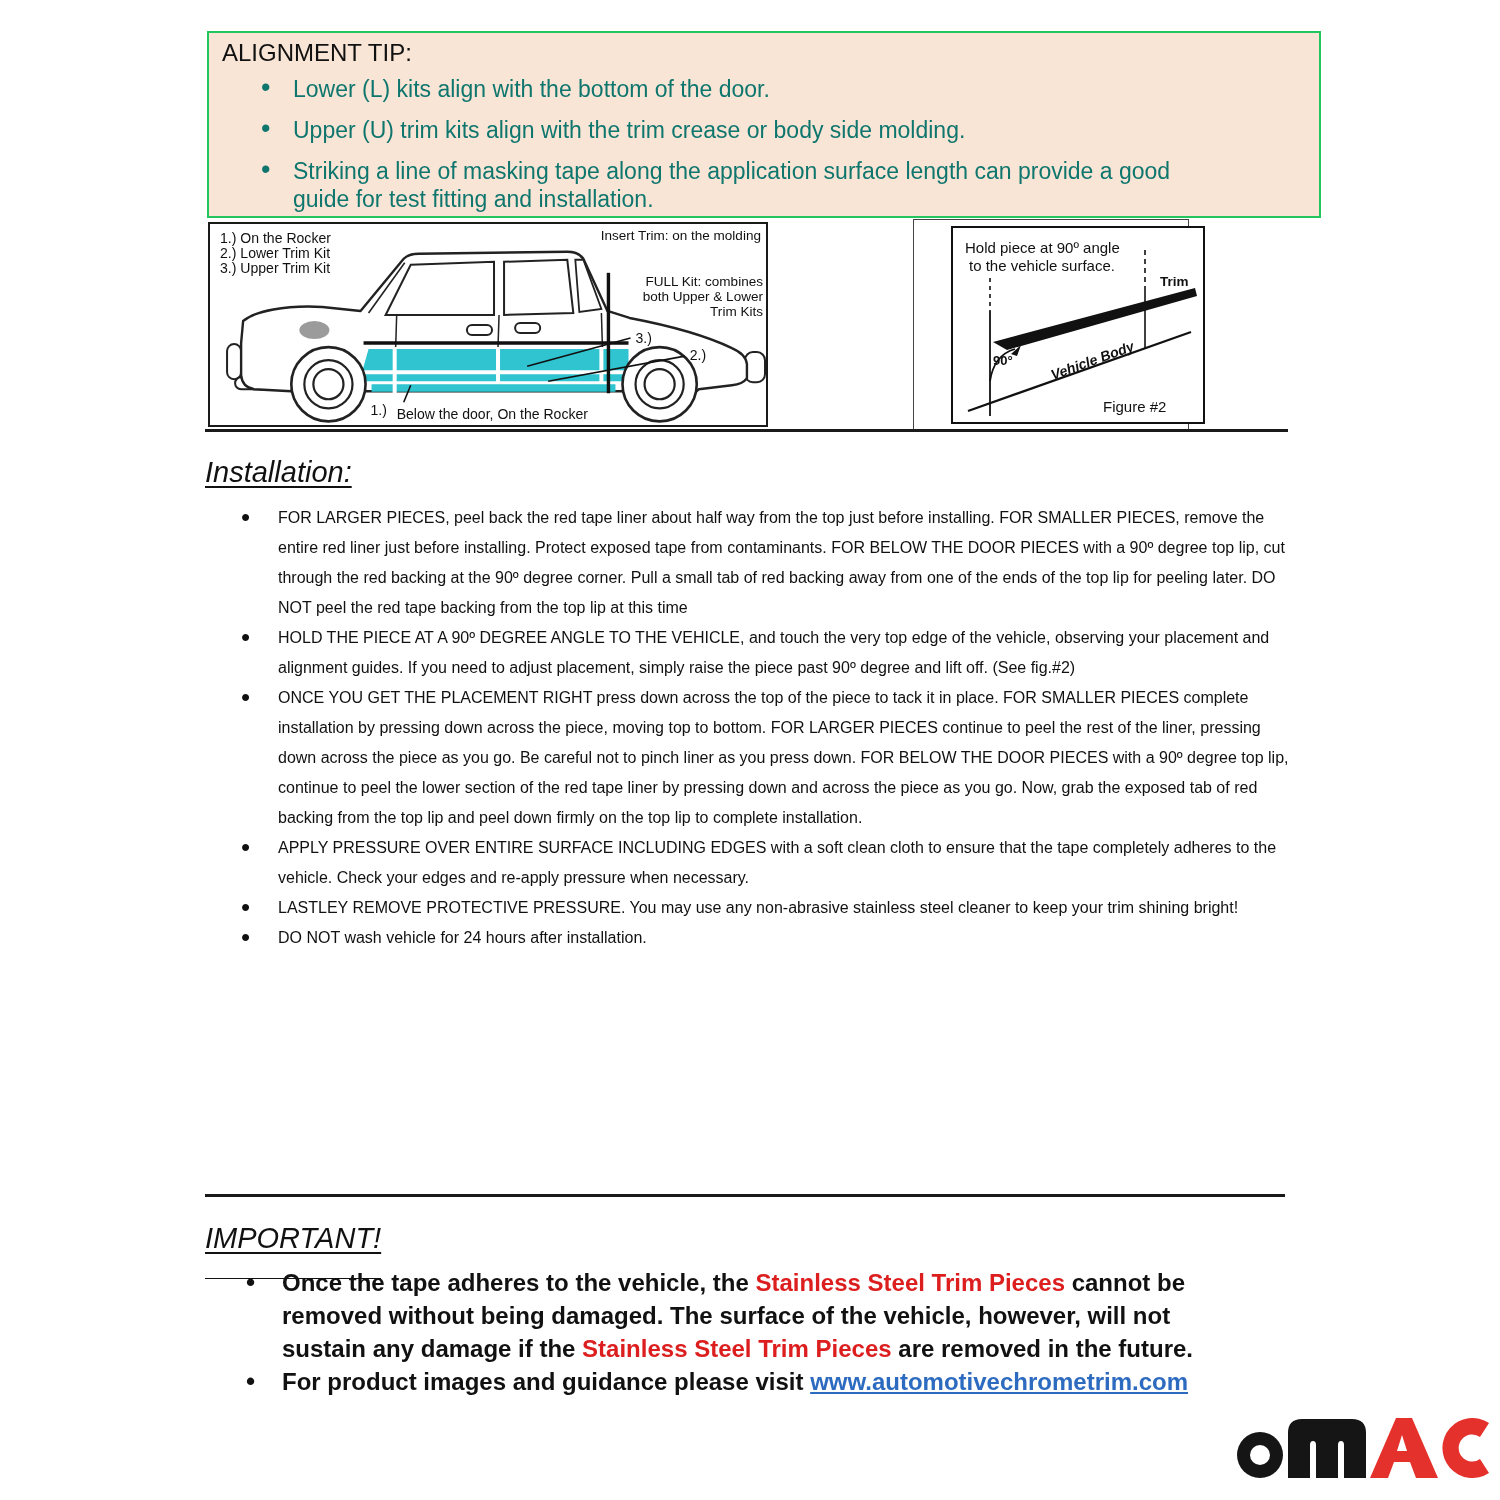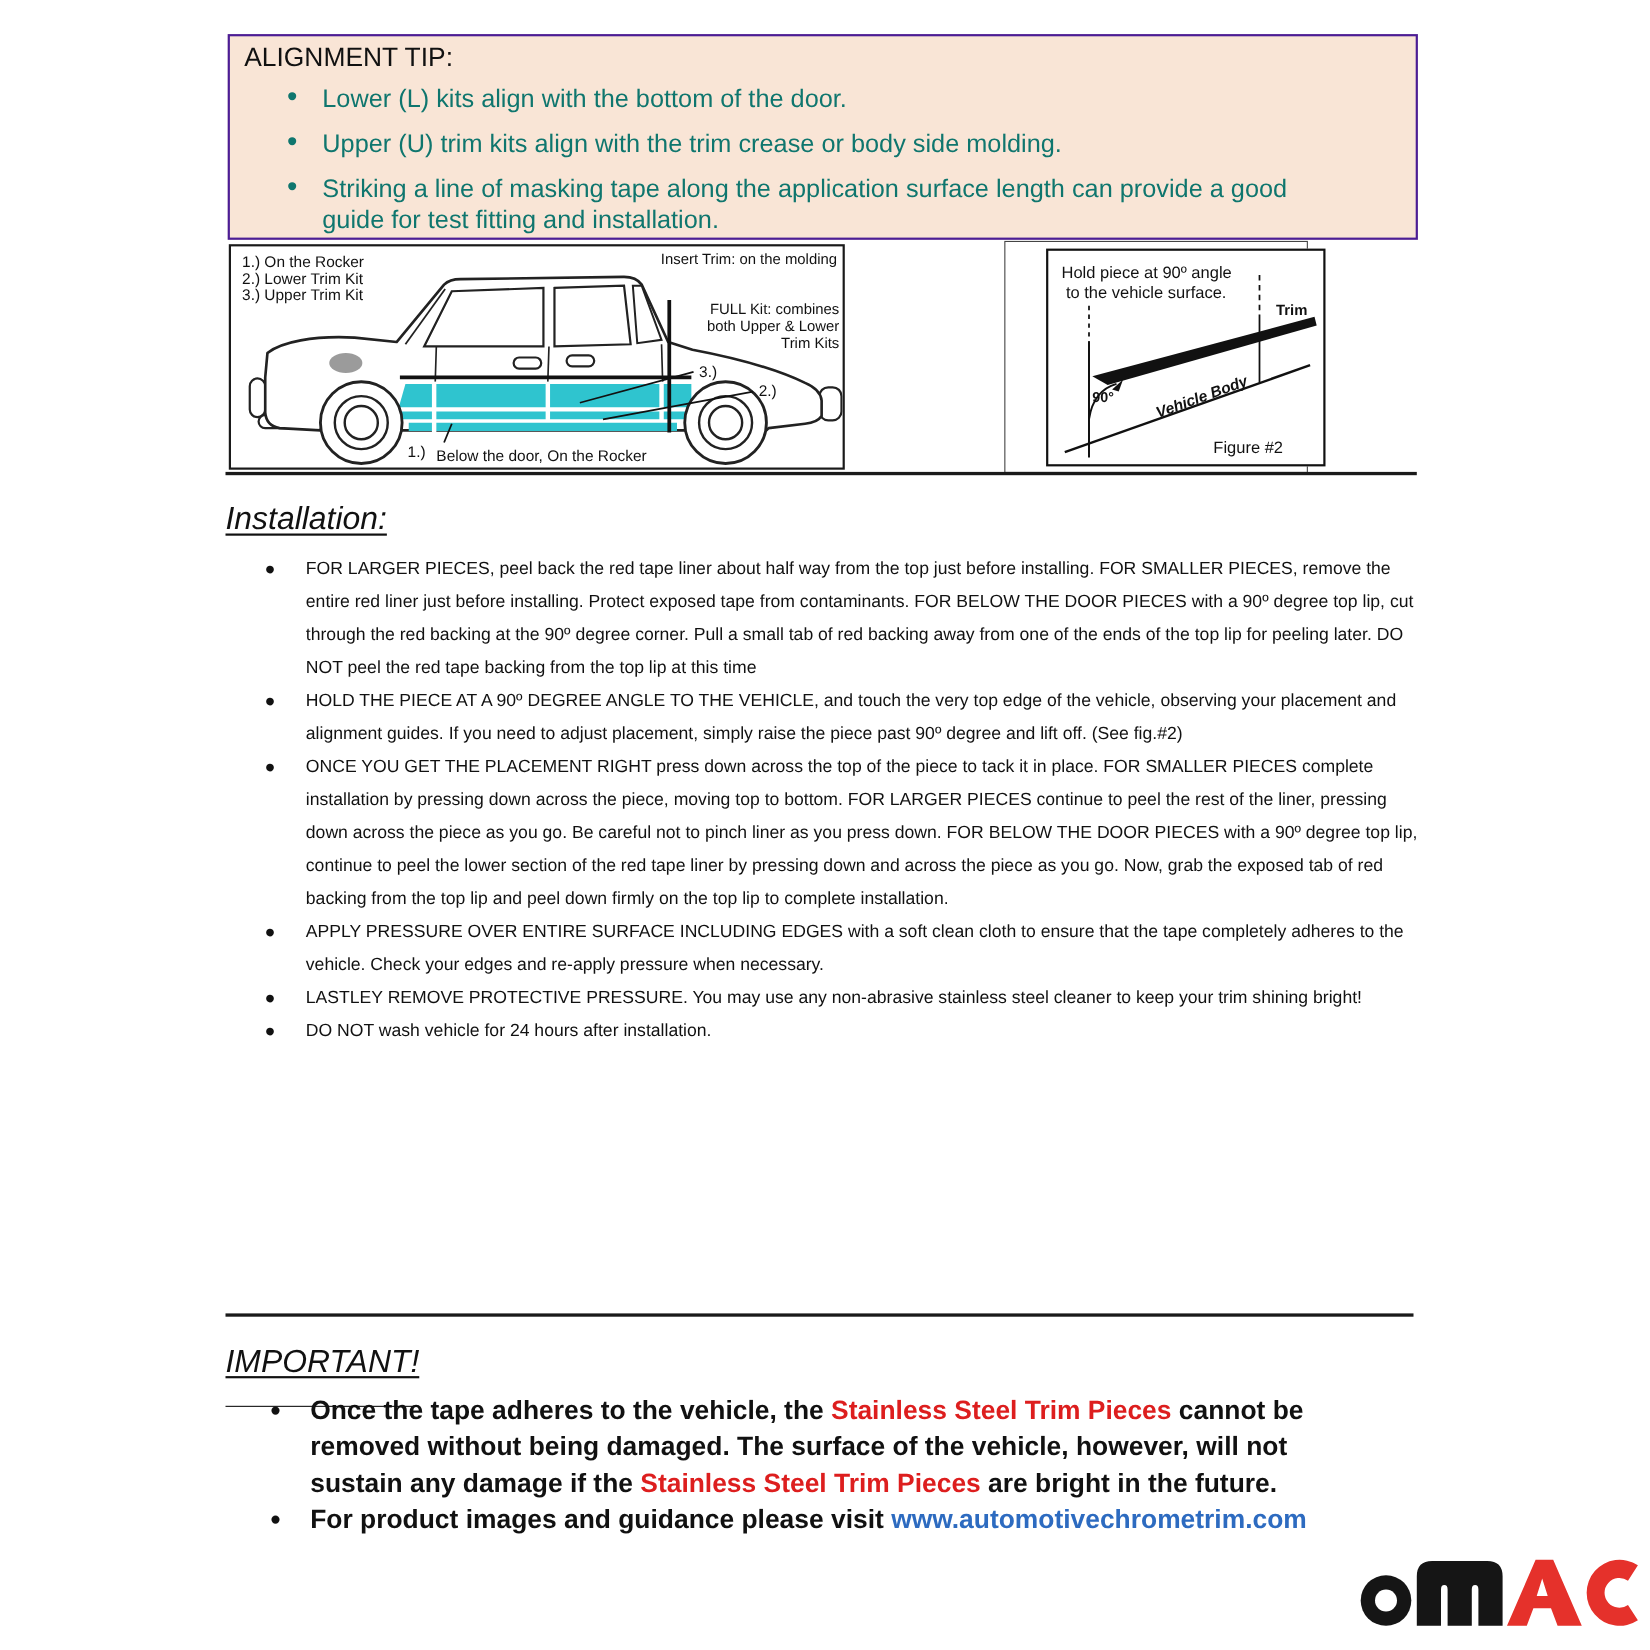--- a/index.html
+++ b/index.html
@@ -1,21 +1,21 @@
 <!DOCTYPE html>
 <html><head>
 <meta charset="utf-8">
 <style>
   html,body{margin:0;padding:0;background:#ffffff;}
   .page{position:relative;width:1500px;height:1500px;background:#ffffff;
         font-family:"Liberation Sans", sans-serif;color:#1a1a1a;overflow:hidden;}
 
   
   .align-box{position:absolute;left:207px;top:31px;width:1078px;height:183px;
-             background:#f9e5d6;border:2px solid #4c1d95;}
+             background:#f9e5d6;border:2px solid #22c55e;padding-left:32px;}
   .align-title{position:absolute;left:13px;top:5px;font-size:24px;line-height:30px;color:#111;}
   .align-list{position:absolute;left:50px;top:42px;width:965px;margin:0;padding:0;list-style:none;}
   .align-list li{position:relative;padding-left:34px;font-size:23px;line-height:28px;margin-bottom:13px;color:#0f766e;}
   .align-list li::before{content:"\2022";position:absolute;left:2px;top:-2px;font-size:27px;}
 
   
   .car-box{position:absolute;left:208px;top:222px;width:556px;height:201px;
            border:2px solid #1a1a1a;background:#fff;text-align:center;}
   .car-box svg{display:block;width:100%;height:100%;}
   .fig2-frame{position:absolute;left:913px;top:219px;width:274px;height:209px;border:1px solid #444;}
@@ -36,21 +36,21 @@
   
   .install-list{position:absolute;left:205px;top:503px;width:1088px;margin:0;padding:0;list-style:none;}
   .install-list li{position:relative;padding-left:73px;font-size:16px;line-height:30px;color:#111;}
   .install-list li::before{content:"\2022";position:absolute;left:36px;top:-1px;font-size:26px;}
 
   
   .important-list{position:absolute;left:205px;top:1266px;width:1010px;margin:0;padding:0;list-style:none;}
   .important-list li{position:relative;padding-left:77px;font-size:24px;line-height:33px;font-weight:bold;color:#111;}
   .important-list li::before{content:"\2022";position:absolute;left:41px;top:0;font-size:26px;}
   .red-em{color:#dd1e1e;}
-  .site-link{color:#2d6bc0;cursor:pointer;}
+  .site-link{color:#2d6bc0;text-decoration:underline;cursor:pointer;}
 
   
   .logo{position:absolute;left:1236px;top:1413px;width:262px;height:68px;}
   .logo svg{display:block;width:100%;height:100%;}
 
   
   text{font-family:"Liberation Sans", sans-serif;fill:#111;}
 </style>
 </head>
 <body>
@@ -172,21 +172,21 @@
     <li>ONCE YOU GET THE PLACEMENT RIGHT press down across the top of the piece to tack it in place.  FOR SMALLER PIECES complete installation by pressing down across the piece, moving top to bottom. FOR LARGER PIECES continue to peel the rest of the liner, pressing down across the piece as you go. Be careful not to pinch liner as you press down. FOR BELOW THE DOOR PIECES with a 90º degree top lip, continue to peel the lower section of the red tape liner by pressing down and across the piece as you go. Now, grab the exposed tab of red backing from the top lip and peel down firmly on the top lip to complete installation.</li>
     <li>APPLY PRESSURE OVER ENTIRE SURFACE INCLUDING EDGES with a soft clean cloth to ensure that the tape completely adheres to the vehicle. Check your edges and re-apply pressure when necessary.</li>
     <li>LASTLEY REMOVE PROTECTIVE PRESSURE. You may use any non-abrasive stainless steel cleaner to keep your trim shining bright!</li>
     <li>DO NOT wash vehicle for 24 hours after installation.</li>
   </ul>
 
   <div class="rule rule2"></div>
 
   <h2 class="sec-heading important-heading">IMPORTANT!</h2>
   <ul class="important-list">
-    <li><span>Once the tape adheres to the vehicle, the </span><span class="red-em">Stainless Steel Trim Pieces</span><span> cannot be removed without being damaged. The surface of the vehicle, however, will not sustain any damage if the </span><span class="red-em">Stainless Steel Trim Pieces</span><span> are bright in the future.</span></li>
+    <li><span>Once the tape adheres to the vehicle, the </span><span class="red-em">Stainless Steel Trim Pieces</span><span> cannot be removed without being damaged. The surface of the vehicle, however, will not sustain any damage if the </span><span class="red-em">Stainless Steel Trim Pieces</span><span> are removed in the future.</span></li>
     <li><span>For product images and guidance please visit </span><a class="site-link">www.automotivechrometrim.com</a></li>
   </ul>
 
   <div class="logo">
     <svg viewBox="0 0 262 68">
       <g>
         <circle cx="24" cy="42" r="23" fill="#151515"></circle>
         <circle cx="24" cy="42" r="10" fill="#ffffff"></circle>
       </g>
       <path fill="#151515" d="M52,65 V20 Q52,6 66,6 H116 Q130,6 130,20 V65 H108 V32 Q108,28 105,28 Q102,28 102,32 V65 H80 V32 Q80,28 77,28 Q74,28 74,32 V65 Z"></path>

